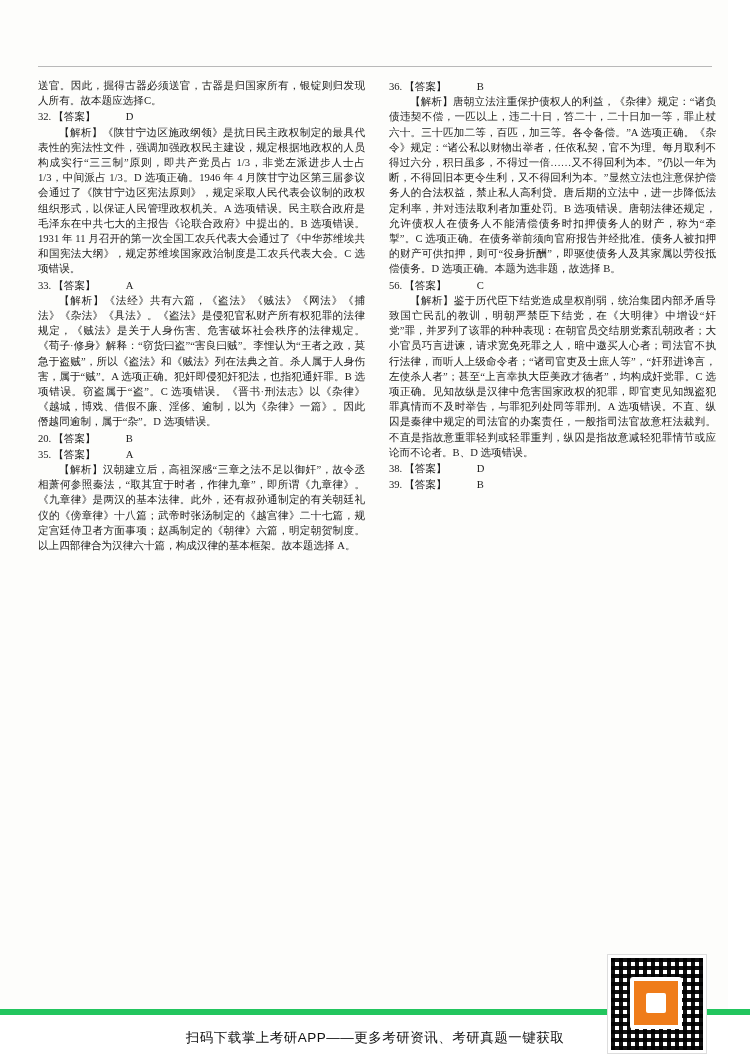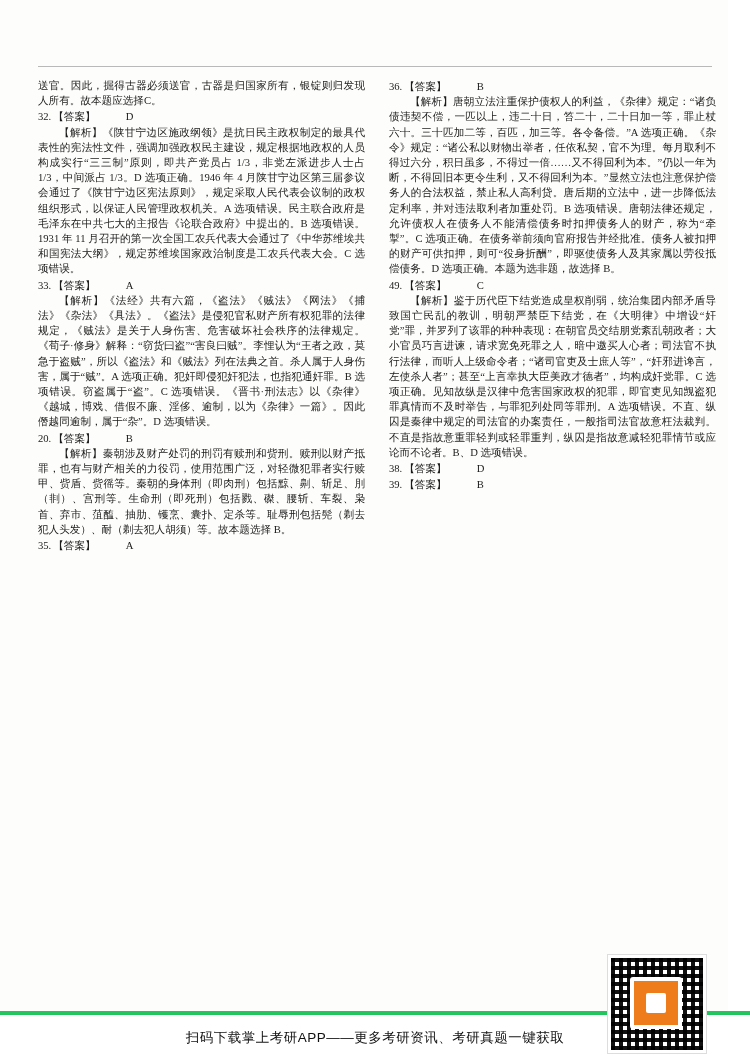--- a/index.html
+++ b/index.html
@@ -64,21 +64,21 @@
     text-align:justify;
     text-indent:0;
   }
   .explain .tag{white-space:nowrap;}
   .indent2{text-indent:21px;}
   .footer{
     position:absolute;
     left:0;bottom:0;
     width:750px;height:46px;
     background:#ffffff;
-    border-top:4px solid #22c55e;
+    border-top:6px solid #22c55e;
   }
   .footer-text{
     position:absolute;
     left:0;top:0;
     width:750px;height:46px;
     display:flex;align-items:center;justify-content:center;
     font-size:13.5px;
     letter-spacing:0.5px;
     color:#111;
     font-family:"Liberation Sans", sans-serif;
@@ -141,47 +141,47 @@
         </div>
         <div class="explain indent2"><span class="tag">【解析】</span><span>《法经》共有六篇，《盗法》《贼法》《网法》《捕法》《杂法》《具法》。《盗法》是侵犯官私财产所有权犯罪的法律规定，《贼法》是关于人身伤害、危害破坏社会秩序的法律规定。《荀子·修身》解释：“窃货曰盗”“害良曰贼”。李悝认为“王者之政，莫急于盗贼”，所以《盗法》和《贼法》列在法典之首。杀人属于人身伤害，属于“贼”。A 选项正确。犯奸即侵犯奸犯法，也指犯通奸罪。B 选项错误。窃盗属于“盗”。C 选项错误。《晋书·刑法志》以《杂律》《越城，博戏、借假不廉、淫侈、逾制，以为《杂律》一篇》。因此僭越同逾制，属于“杂”。D 选项错误。</span></div>
       </div>
 
       <div class="blk">
         <div class="qline">
           <span class="qnum">20.</span>
           <span class="brk">【答案】</span>
           <span class="ansval">B</span>
         </div>
-        <div class="explain indent2"><span class="tag">【解析】</span><span>秦朝涉及财产处罚的刑罚有赎刑和赀刑。赎刑以财产抵罪，也有与财产相关的力役罚，使用范围广泛，对轻微犯罪者实行赎甲、赀盾、赀徭等。秦朝的身体刑（即肉刑）包括黥、劓、斩足、刖（剕）、宫刑等。生命刑（即死刑）包括戮、磔、腰斩、车裂、枭首、弃市、菹醢、抽肋、镬烹、囊扑、定杀等。耻辱刑包括髡（剃去犯人头发）、耐（剃去犯人胡须）等。故本题选择 B。</span></div>
       </div>
 
       <div class="blk">
         <div class="qline">
           <span class="qnum">35.</span>
           <span class="brk">【答案】</span>
           <span class="ansval">A</span>
         </div>
+        <div class="explain indent2"><span class="tag">【解析】</span><span>汉朝建立后，高祖深感“三章之法不足以御奸”，故令丞相萧何参照秦法，“取其宜于时者，作律九章”，即所谓《九章律》。《九章律》是两汉的基本法律。此外，还有叔孙通制定的有关朝廷礼仪的《傍章律》十八篇；武帝时张汤制定的《越宫律》二十七篇，规定宫廷侍卫者方面事项；赵禹制定的《朝律》六篇，明定朝贺制度。以上四部律合为汉律六十篇，构成汉律的基本框架。故本题选择 A。</span></div>
       </div>
 
     </div>
 
     <div class="col">
 
       <div class="blk">
         <div class="qline">
           <span class="qnum">36.</span>
           <span class="brk">【答案】</span>
           <span class="ansval">B</span>
         </div>
         <div class="explain indent2"><span class="tag">【解析】</span><span>唐朝立法注重保护债权人的利益，《杂律》规定：“诸负债违契不偿，一匹以上，违二十日，笞二十，二十日加一等，罪止杖六十。三十匹加二等，百匹，加三等。各令备偿。”A 选项正确。《杂令》规定：“诸公私以财物出举者，任依私契，官不为理。每月取利不得过六分，积日虽多，不得过一倍……又不得回利为本。”仍以一年为断，不得回旧本更令生利，又不得回利为本。”显然立法也注意保护偿务人的合法权益，禁止私人高利贷。唐后期的立法中，进一步降低法定利率，并对违法取利者加重处罚。B 选项错误。唐朝法律还规定，允许债权人在债务人不能清偿债务时扣押债务人的财产，称为“牵掣”。C 选项正确。在债务举前须向官府报告并经批准。债务人被扣押的财产可供扣押，则可“役身折酬”，即驱使债务人及其家属以劳役抵偿债务。D 选项正确。本题为选非题，故选择 B。</span></div>
       </div>
 
       <div class="blk">
         <div class="qline">
-          <span class="qnum">49.</span>
+          <span class="qnum">56.</span>
           <span class="brk">【答案】</span>
           <span class="ansval">C</span>
         </div>
         <div class="explain indent2"><span class="tag">【解析】</span><span>鉴于历代臣下结党造成皇权削弱，统治集团内部矛盾导致国亡民乱的教训，明朝严禁臣下结党，在《大明律》中增设“奸党”罪，并罗列了该罪的种种表现：在朝官员交结朋党紊乱朝政者；大小官员巧言进谏，请求宽免死罪之人，暗中邀买人心者；司法官不执行法律，而听人上级命令者；“诸司官吏及士庶人等”，“奸邪进谗言，左使杀人者”；甚至“上言幸执大臣美政才德者”，均构成奸党罪。C 选项正确。见知故纵是汉律中危害国家政权的犯罪，即官吏见知觊盗犯罪真情而不及时举告，与罪犯列处同等罪刑。A 选项错误。不直、纵囚是秦律中规定的司法官的办案责任，一般指司法官故意枉法裁判。不直是指故意重罪轻判或轻罪重判，纵囚是指故意减轻犯罪情节或应论而不论者。B、D 选项错误。</span></div>
       </div>
 
       <div class="blk">
         <div class="qline">
           <span class="qnum">38.</span>
           <span class="brk">【答案】</span>

